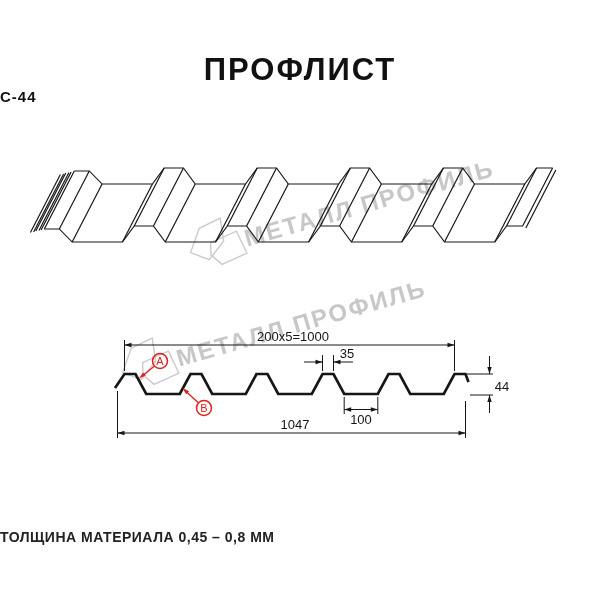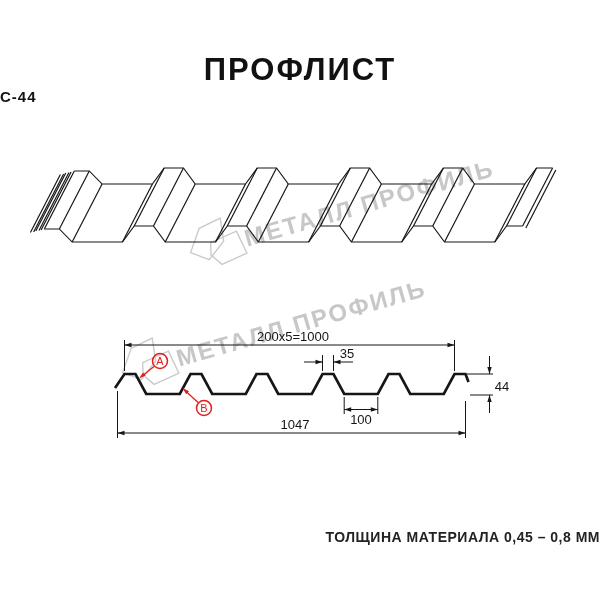--- a/index.html
+++ b/index.html
@@ -9,21 +9,21 @@
   }
   .title{
     position:absolute;top:52px;left:0;right:0;text-align:center;
     font-size:31px;font-weight:bold;letter-spacing:2px;color:#111;
   }
   .subtitle{
     position:absolute;top:88px;left:0;right:0;
     font-size:15px;font-weight:bold;letter-spacing:1px;color:#111;
   }
   .caption{
-    position:absolute;top:529px;left:0;right:0;text-align:right;
+    position:absolute;top:529px;left:0;right:0;text-align:left;
     font-size:14px;font-weight:600;letter-spacing:.5px;color:#222;
   }
   svg.drawing{position:absolute;top:0;left:0;}
   .ink{stroke:#161616;fill:none;}
   .thin{stroke-width:1.1;}
   .dim{stroke:#161616;stroke-width:1;fill:none;}
   .profile{stroke:#161616;stroke-width:2.7;fill:none;stroke-linejoin:miter;}
   .dimtext{font-family:"Liberation Sans",sans-serif;font-size:13px;fill:#161616;}
   .arrow{fill:#161616;stroke:none;}
   .wm-logo{stroke:#cbcbcb;stroke-width:1.4;fill:none;}

